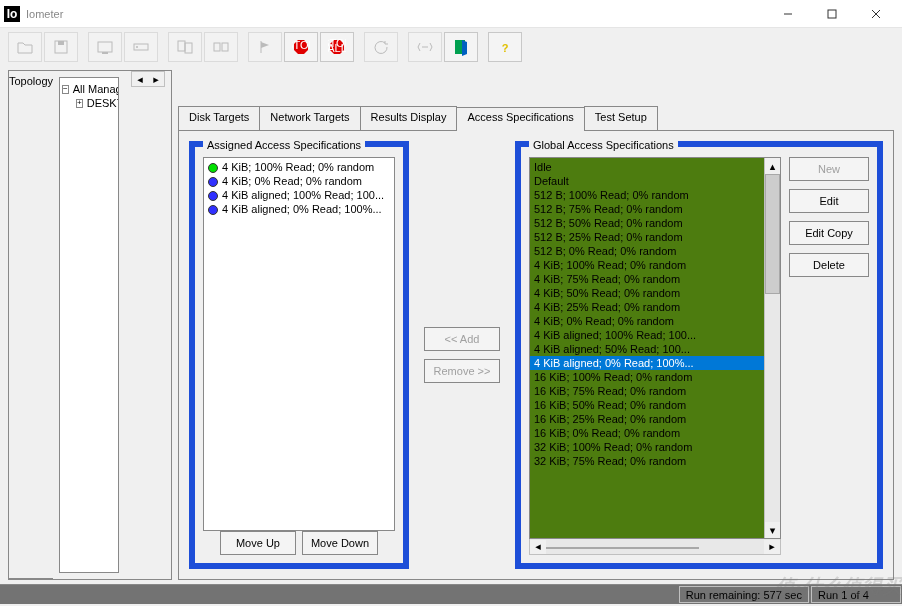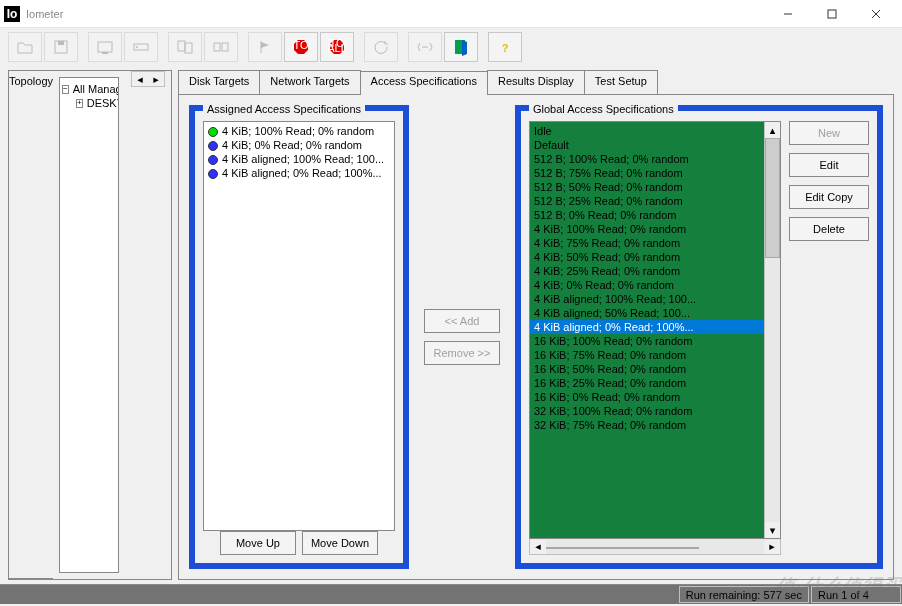--- a/index.html
+++ b/index.html
@@ -16,21 +16,21 @@
 .body { display: flex; padding: 4px 8px 4px 8px; gap: 6px; height: 518px; }
 .panel { border: 1px solid #888; background: #f0f0f0; position: relative; }
 .topology { width: 164px; display: flex; flex-direction: row; }
 .topology-head { text-align: center; padding: 4px 0; background: #f0f0f0; border-bottom: 1px solid #888; }
 .tree { flex: 1; background: #fff; margin: 6px; border: 1px solid #888; padding: 4px 2px; overflow: hidden; }
 .tree-row { display: flex; align-items: center; gap: 2px; padding: 1px 0; white-space: nowrap; }
 .tree-box { width: 9px; height: 9px; border: 1px solid #888; display: flex; align-items: center; justify-content: center; font-size: 8px; line-height: 1; }
 .hscroll { height: 16px; margin: 0 6px 6px 6px; background: #e8e8e8; border: 1px solid #c0c0c0; display: flex; align-items: center; }
 .hscroll .arrow { width: 16px; height: 14px; background: #f0f0f0; display: flex; align-items: center; justify-content: center; }
 .main { flex: 1; display: flex; flex-direction: column; }
-.tabs { display: flex; height: 24px; }
+.tabs { display: flex; height: 24px; margin-top: 36px; }
 .tab { padding: 4px 10px; border: 1px solid #888; border-bottom: none; background: #f0f0f0; margin-right: -1px; position: relative; }
 .tab.active { background: #f0f0f0; z-index: 2; top: 1px; padding-top: 3px; }
 .tabbody { flex: 1; border: 1px solid #888; background: #f0f0f0; padding: 10px; display: flex; gap: 8px; }
 .fieldset { border: 6px solid #1d4ed8; position: relative; padding: 10px 8px 8px 8px; background: #f0f0f0; }
 .fieldset .legend { position: absolute; top: -8px; left: 8px; background: #f0f0f0; padding: 0 4px; }
 .assigned { width: 220px; display: flex; flex-direction: column; }
 .listbox { flex: 1; background: #fff; border: 1px solid #888; overflow-y: auto; overflow-x: hidden; padding: 2px 0; }
 .listrow { display: flex; align-items: flex-end; gap: 4px; padding: 1px 4px; white-space: nowrap; }
 .listrow.selected { background: #0078d7; color: #fff; }
 .dot { width: 10px; height: 10px; border-radius: 50%; border: 1px solid #333; flex-shrink: 0; }
@@ -41,21 +41,21 @@
 .btn.disabled { color: #a0a0a0; }
 .midcol { width: 90px; display: flex; flex-direction: column; justify-content: center; gap: 8px; align-items: center; }
 .global { flex: 1; display: flex; flex-direction: column; }
 .glwrap { display: flex; flex: 1; gap: 8px; }
 .gllist { flex: 1; display: flex; flex-direction: column; }
 .sidebtns { width: 80px; display: flex; flex-direction: column; gap: 8px; }
 .vscroll { width: 16px; background: #e8e8e8; border-left: 1px solid #c0c0c0; display: flex; flex-direction: column; }
 .vscroll .arrow { height: 16px; background: #f0f0f0; display: flex; align-items: center; justify-content: center; }
 .vscroll .track { flex: 1; position: relative; }
 .vscroll .thumb { position: absolute; left: 0; right: 0; top: 0; height: 120px; background: #cdcdcd; border: 1px solid #a8a8a8; }
-.listwrap { flex: 1; display: flex; border: 1px solid #888; background: #15803d; }
+.listwrap { flex: 1; display: flex; border: 1px solid #888; background: #4d7c0f; }
 .listcontent { flex: 1; overflow: hidden; padding: 2px 0; }
 .statusbar { height: 20px; border-top: 1px solid #888; display: flex; background: #737373; }
 .statusbar .cell { border: 1px solid #c0c0c0; padding: 2px 6px; margin: 1px; display: flex; align-items: center; }
 .statusbar .spacer { flex: 1; }
 .watermark { position: absolute; right: 0; bottom: 6px; font-size: 20px; color: rgba(120,120,120,0.25); font-weight: bold; font-style: italic; pointer-events: none; }
 </style>
 </head>
 <body>
 
 <div class="titlebar">
@@ -191,22 +191,22 @@
       <div class="arrow">◂</div>
       <div style="flex:1"></div>
       <div class="arrow">▸</div>
     </div>
   </div>
 
   <div class="main">
     <div class="tabs" id="tabstrip">
         <div class="tab">Disk Targets</div>
         <div class="tab">Network Targets</div>
+        <div class="tab">Results Display</div>
         <div class="tab active">Access Specifications</div>
-        <div class="tab">Results Display</div>
         <div class="tab">Test Setup</div>
       </div>
     <div class="tabbody">
 
       <div class="fieldset assigned">
         <div class="legend">Assigned Access Specifications</div>
         <div class="listbox" id="assigned-list">
             <div class="listrow">
               <span class="dot green"></span>
               <span>4 KiB; 100% Read; 0% random</span>

